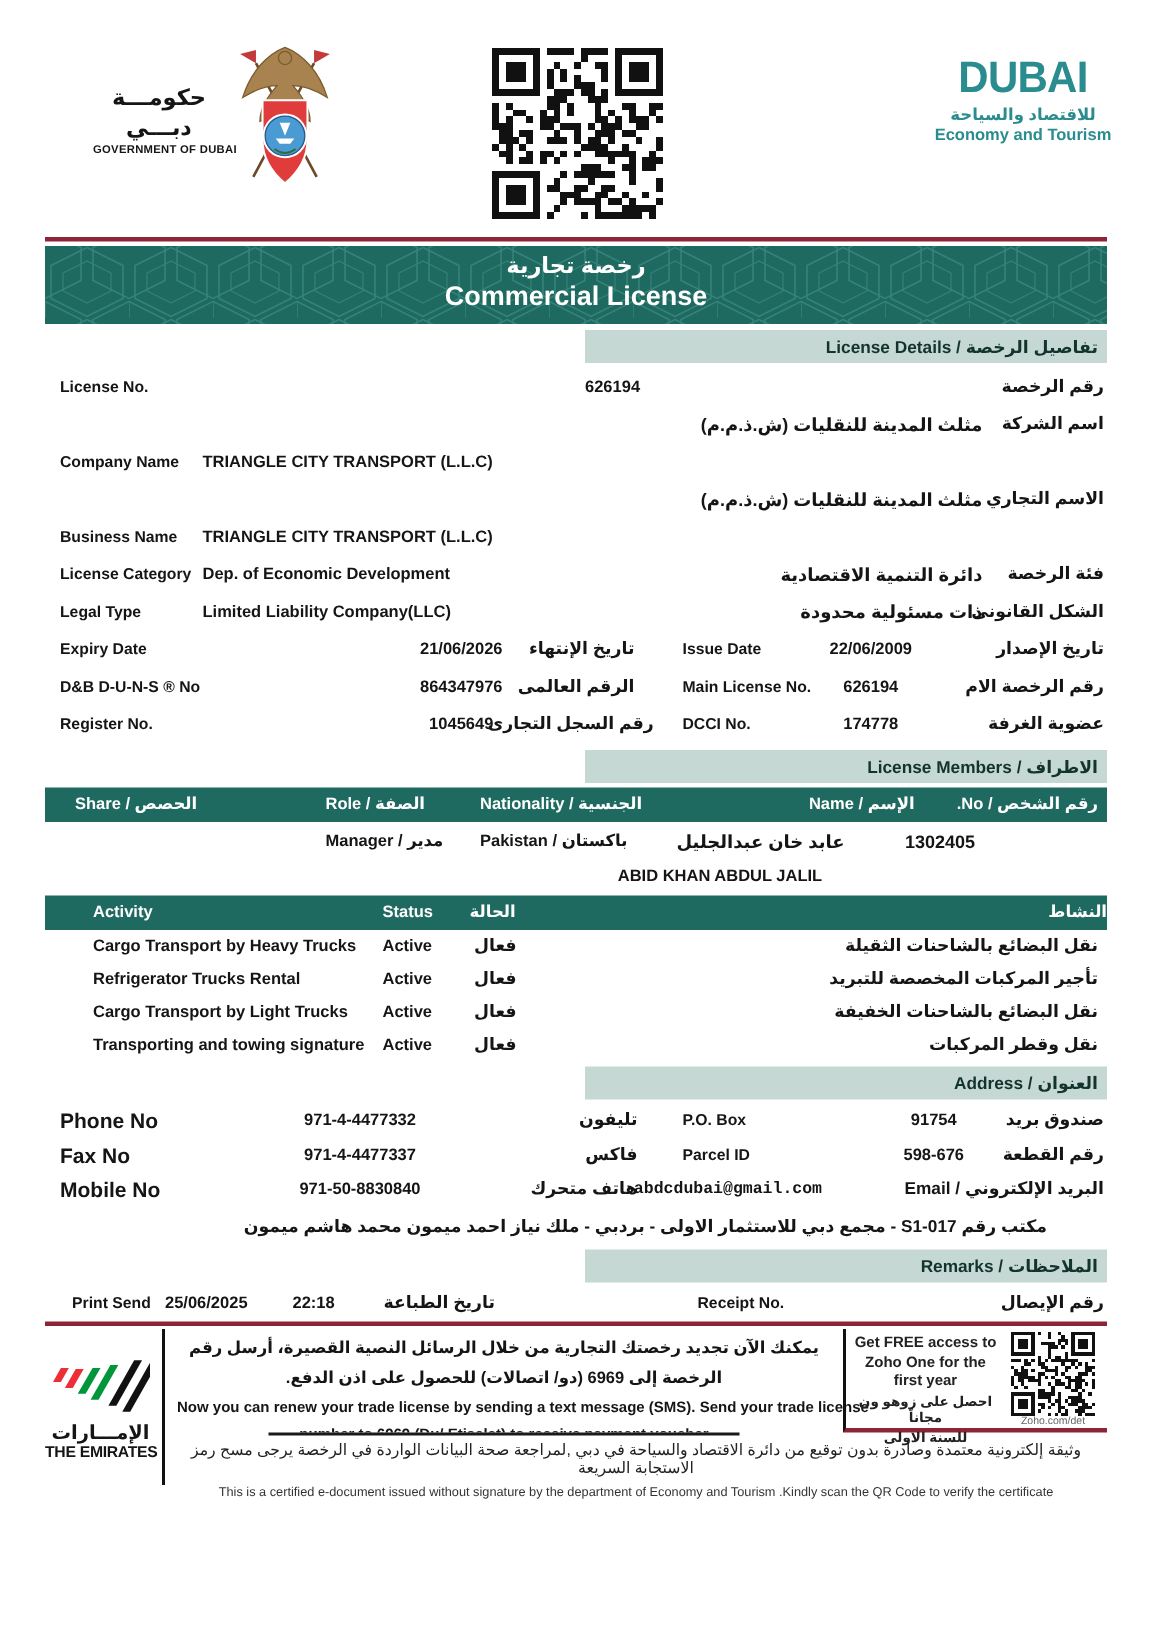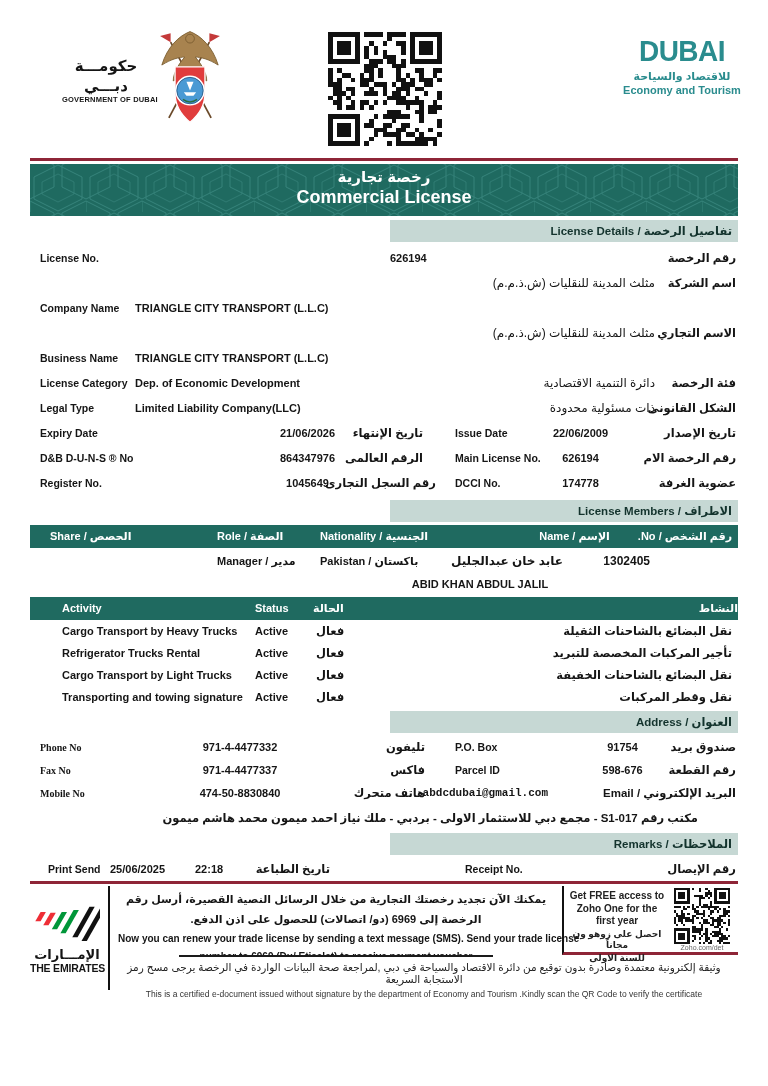--- a/index.html
+++ b/index.html
@@ -30,21 +30,21 @@
   .bt-en{font-size:18px;font-weight:700;margin-top:1px;}
 
   
   .secbar{margin-left:360px;height:22px;background:#C6D8D4;display:flex;align-items:center;direction:rtl;padding:0 6px;font-size:11.5px;font-weight:700;color:#13332d;box-sizing:border-box;}
 
   
   .drow{position:relative;height:25px;}
   .drow span{position:absolute;top:0;line-height:25px;white-space:nowrap;}
   .lab{font-size:10.5px;font-weight:700;}
   .val{font-size:11px;font-weight:700;}
-  .arv{font-size:12px;font-weight:400;}
+  .arv{font-size:12px;font-weight:700;}
   .arl{font-size:11.5px;font-weight:700;}
   .l0{left:10px;}.l105{left:105px;}.l360{left:360px;}.l425{left:425px;}
   .c215{left:215px;width:125px;text-align:center;}
   .c490{left:488px;width:125px;text-align:center;}
   .armid{left:295px;width:98px;text-align:right;}
   .r0{right:2px;text-align:right;}
   .r80{right:83px;text-align:right;}
 
   
   .thead{position:relative;margin-top:3px;height:23px;background:#1F6A60;color:#fff;font-size:11px;font-weight:700;}
@@ -54,21 +54,21 @@
   .mrow{position:relative;height:27px;}
   .mrow span{position:absolute;top:0;line-height:27px;white-space:nowrap;font-weight:700;}
   .abid{position:relative;height:19px;}
   .abid span{position:absolute;left:380px;width:140px;text-align:center;font-size:11px;font-weight:700;line-height:19px;}
   .arow{position:relative;height:22px;}
   .arow span{position:absolute;top:0;line-height:22px;white-space:nowrap;font-weight:700;}
 
   
   .adrow{position:relative;height:23px;}
   .adrow span{position:absolute;top:0;line-height:23px;white-space:nowrap;font-weight:700;}
-  .ad-l10{left:10px;font-size:10px;font-family:Liberation Serif, serif;}
+  .ad-l10{left:10px;font-size:14px;}
   .ad-v{left:140px;width:140px;text-align:center;font-size:11px;}
   .ad-arl{left:300px;width:95px;text-align:right;font-size:11.5px;}
   .ad-l425{left:425px;font-size:10.5px;}
   .ad-v2{left:535px;width:115px;text-align:center;font-size:11px;}
   .ad-r{right:2px;text-align:right;font-size:11.5px;}
   .ad-email{right:190px;text-align:right;font-size:11px;font-family:Liberation Mono, monospace;}
   .addr-full{height:26px;line-height:26px;text-align:right;padding-right:40px;font-size:11.5px;font-weight:700;direction:rtl;}
 
   
   .rcpt{position:relative;height:24px;margin-top:2px;}
@@ -515,21 +515,21 @@
       <div class="adrow">
         <span class="ad-l10">Fax No</span>
         <span class="ad-v">971-4-4477337</span>
         <span class="ad-arl">فاكس</span>
         <span class="ad-l425">Parcel ID</span>
         <span class="ad-v2">598-676</span>
         <span class="ad-r">رقم القطعة</span>
       </div>
       <div class="adrow">
         <span class="ad-l10">Mobile No</span>
-        <span class="ad-v">474-50-8830840</span>
+        <span class="ad-v">971-50-8830840</span>
         <span class="ad-arl">هاتف متحرك</span>
         <span class="ad-email">abdcdubai@gmail.com</span>
         <span class="ad-r" dir="rtl">البريد الإلكتروني / Email</span>
       </div>
       <div class="addr-full">مكتب رقم S1-017 - مجمع دبي للاستثمار الاولى - بردبي - ملك نياز احمد ميمون محمد هاشم ميمون</div>
     </div>
 
     <div class="secbar" style="margin-top:2px;text-align:right;">
       <span dir="rtl">الملاحظات / Remarks</span>
     </div>

